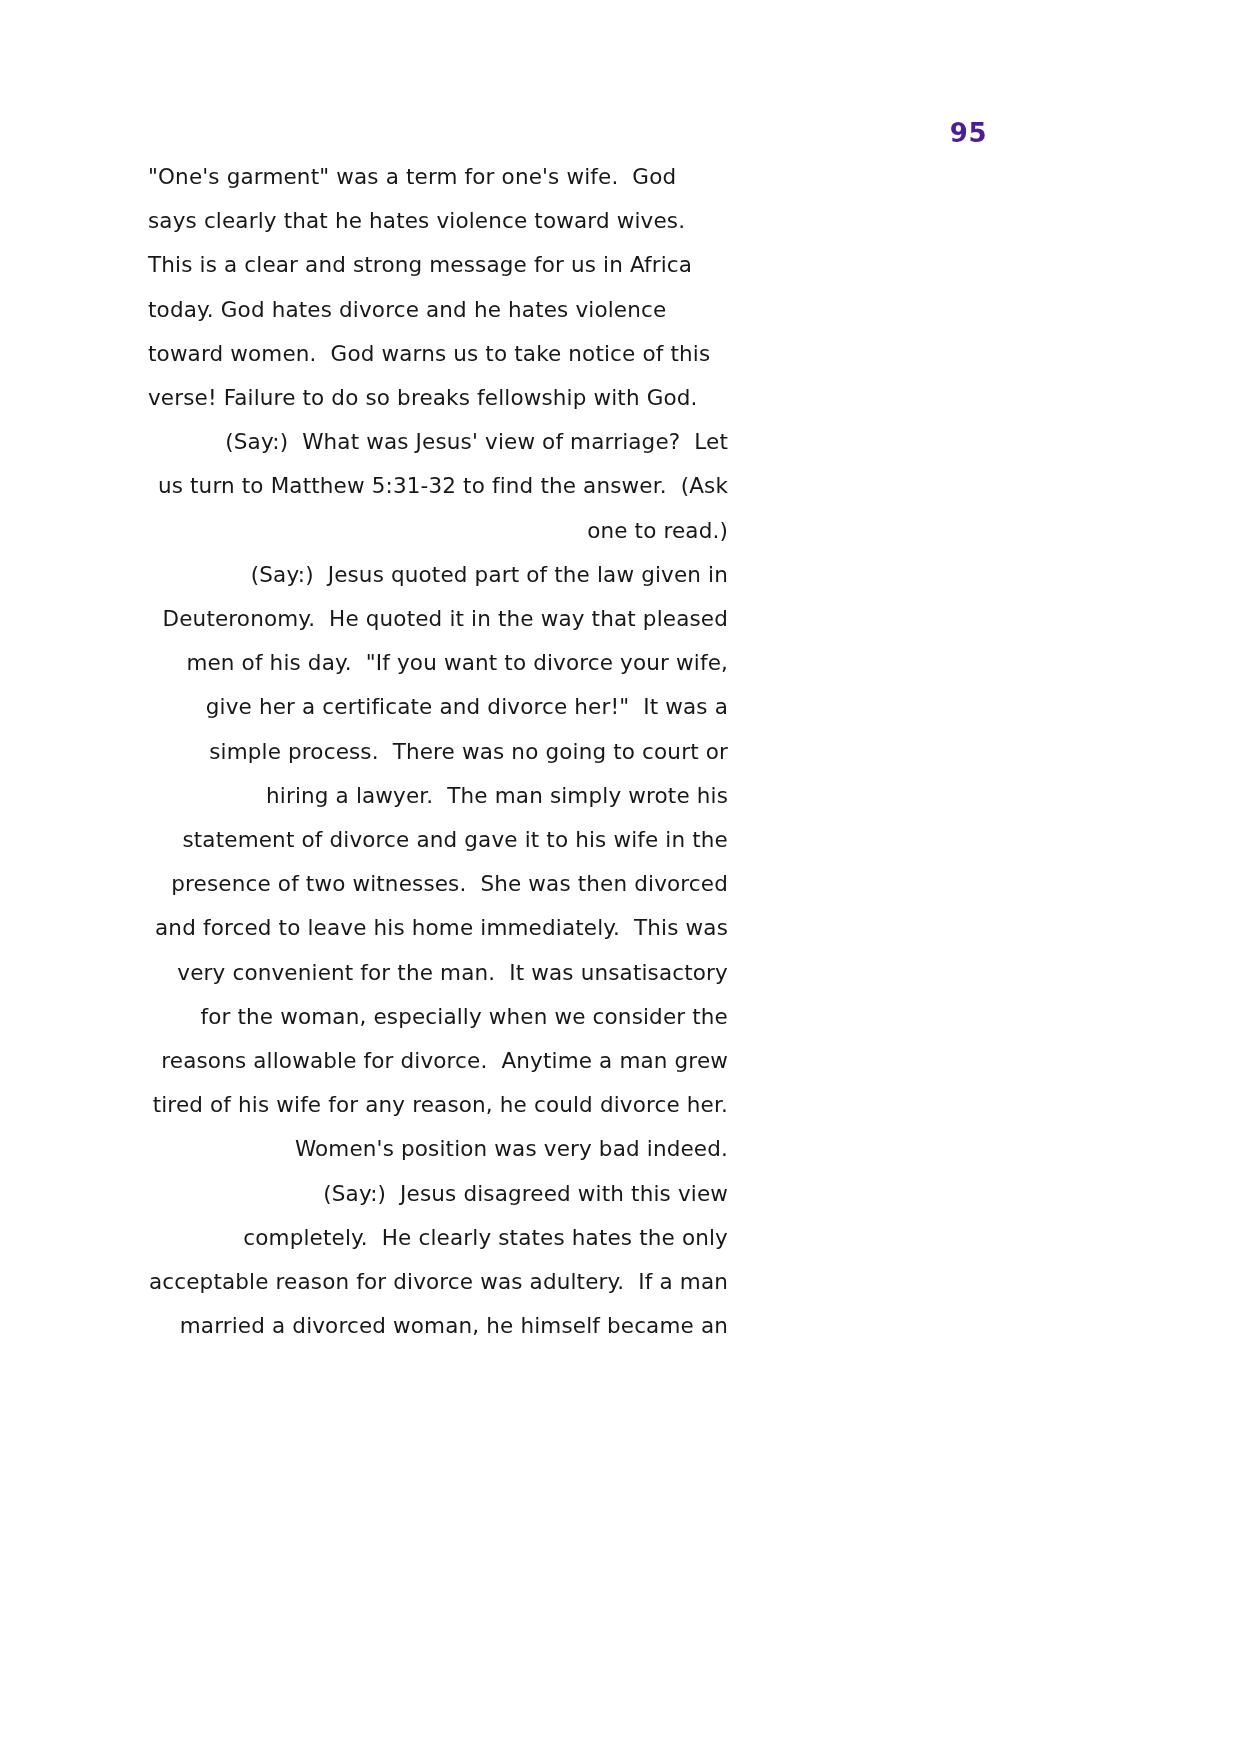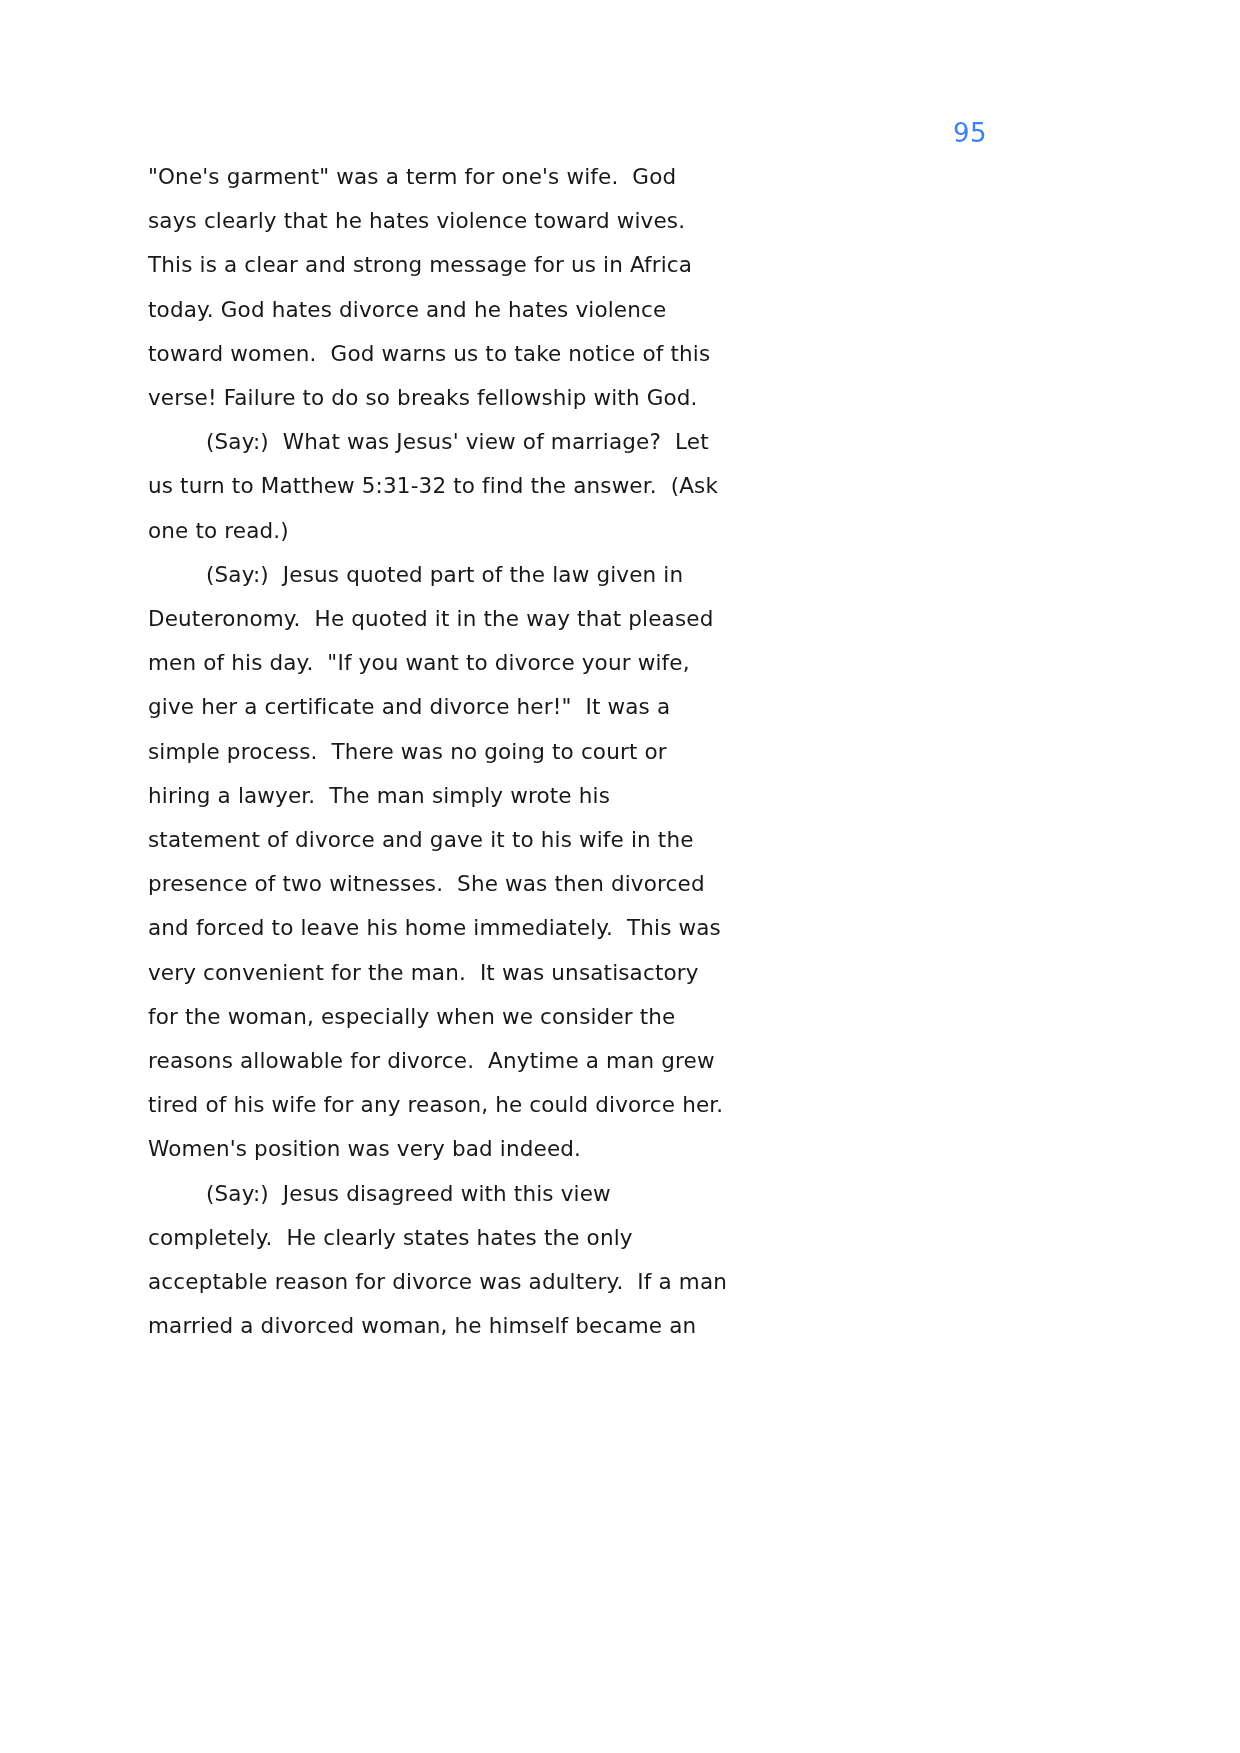--- a/index.html
+++ b/index.html
@@ -22,39 +22,41 @@
     width: 1240px;
     height: 1753px;
     background: #fff;
   }
   .page-number {
     position: absolute;
     top: 118px;
     right: 253px;
     font-size: 26px;
     letter-spacing: 0.5px;
-    color: #3b82f6;
+    color: #4c1d95;
+    font-weight: bold;
   }
   .body-text {
     position: absolute;
     top: 155px;
     left: 148px;
     width: 580px;
     font-size: 21.5px;
     line-height: 44.2px;
     letter-spacing: 0.15px;
     color: #17181a;
     text-align: left;
   }
   .body-text p {
     margin: 0;
     white-space: pre-wrap;
   }
   .body-text p.indent {
     text-indent: 58px;
+    text-align: right;
   }
 </style>
 </head>
 <body>
 
 <div class="page">
 
   <div class="page-number">95</div>
 
   <div class="body-text">

